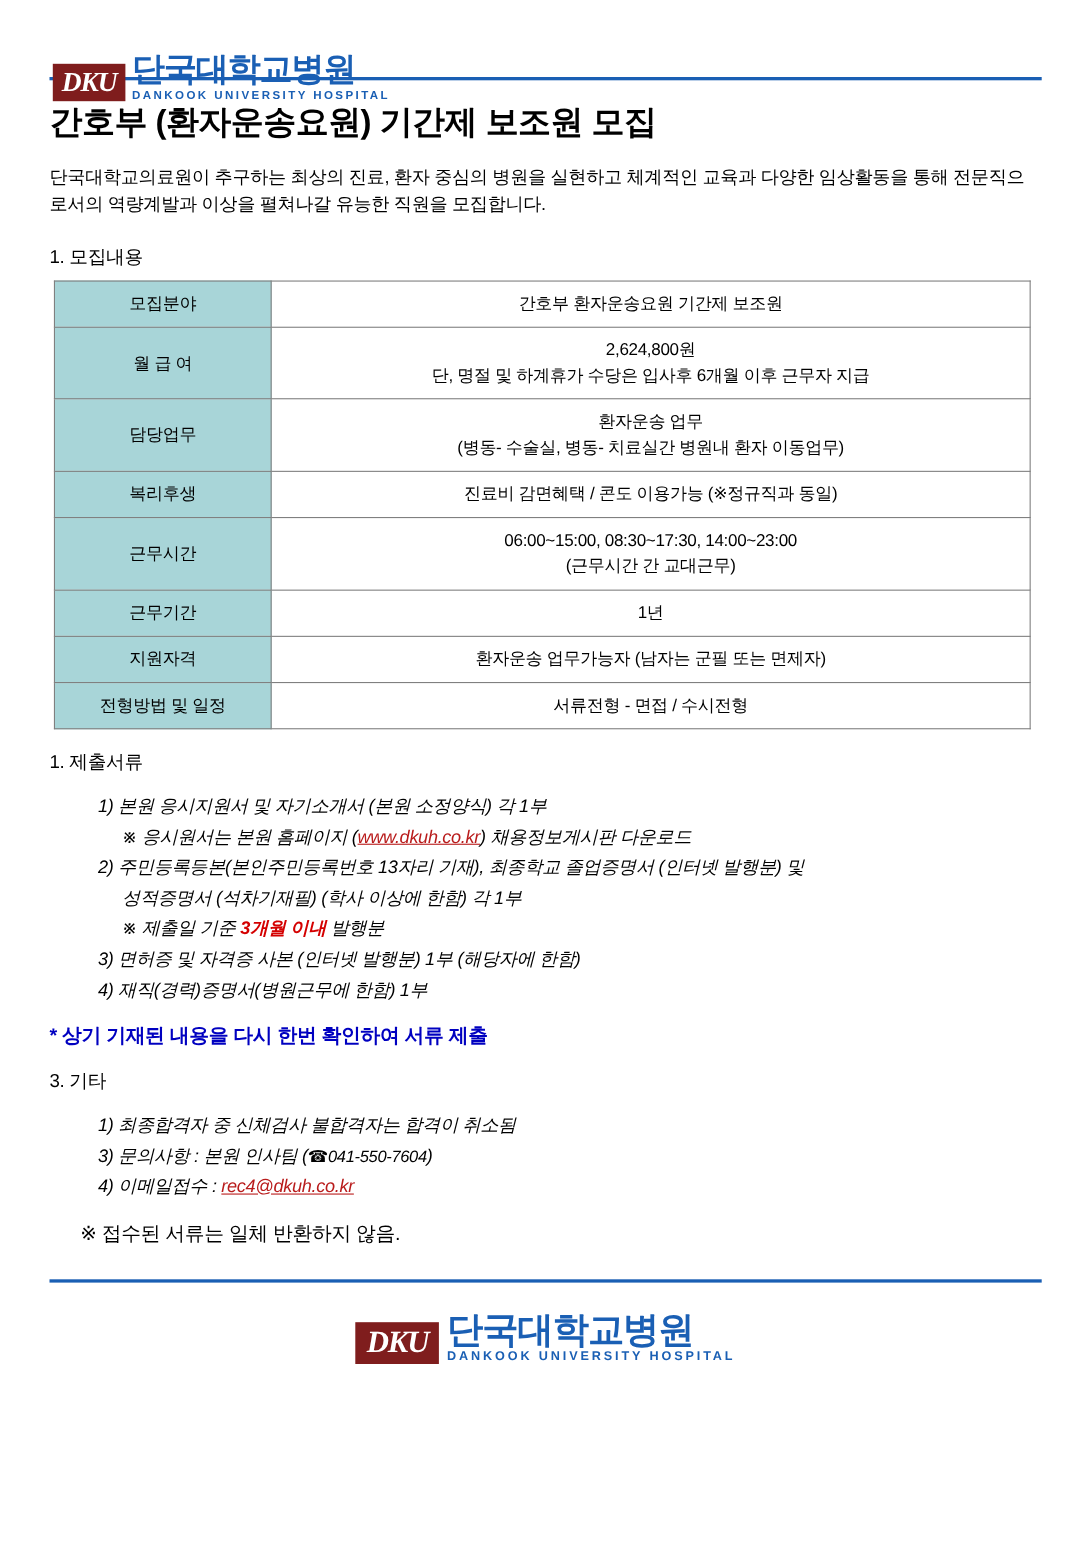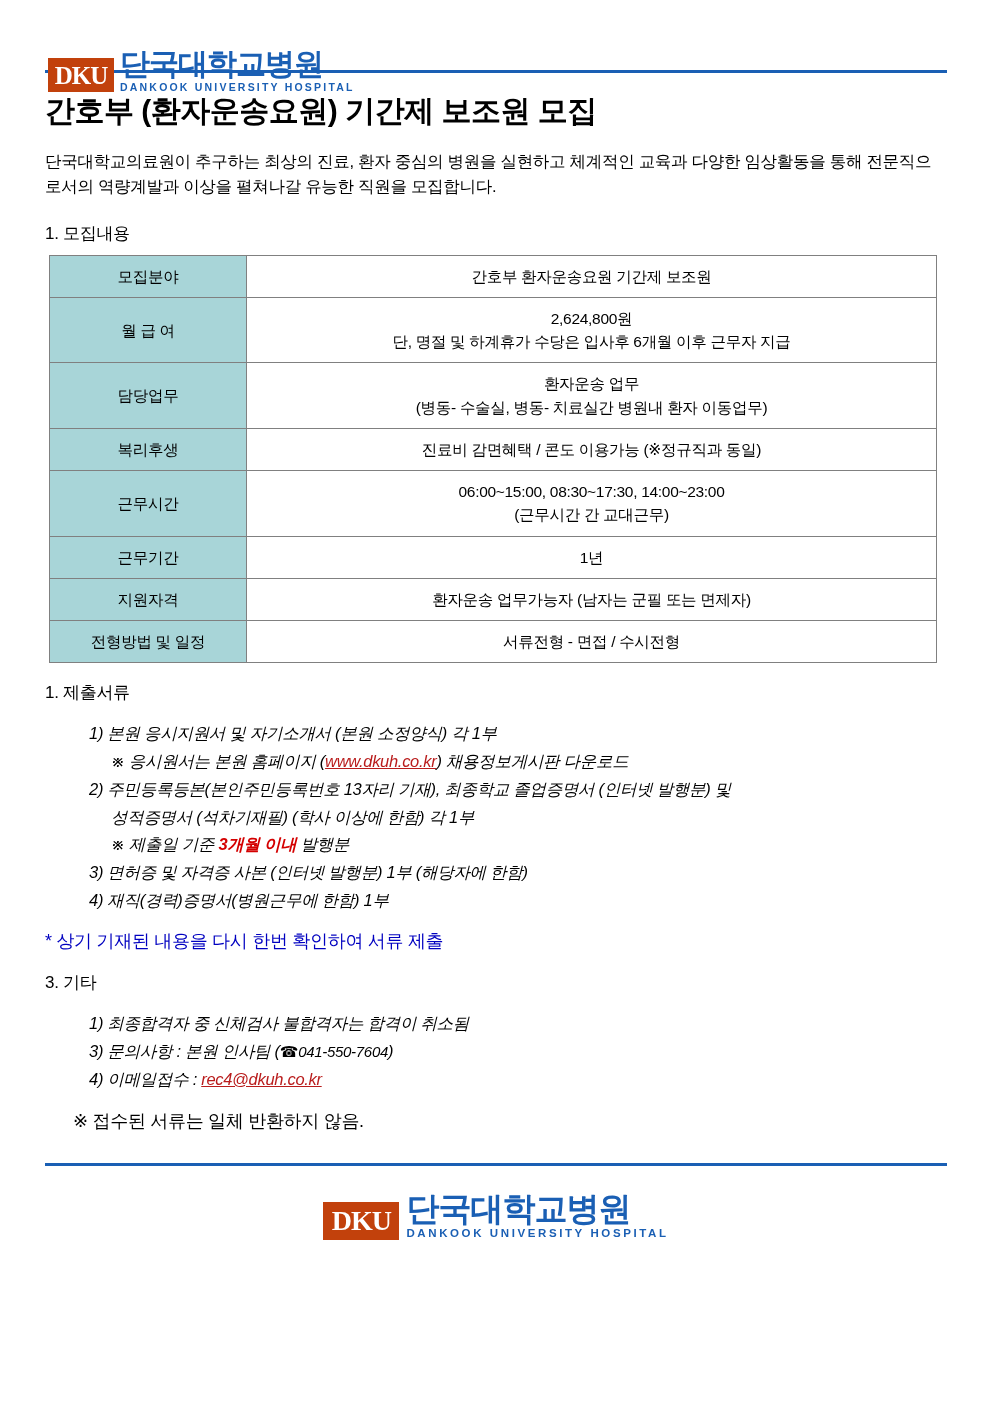--- a/index.html
+++ b/index.html
@@ -29,24 +29,25 @@
     box-sizing: border-box;
   }
   .logo {
     display: flex;
     align-items: flex-end;
     gap: 6px;
   }
   .logo-mark {
     width: 66px;
     height: 34px;
-    background: #c2410c;
+    background: #7f1d1d;
     color: #ffffff;
     font-family: "Liberation Serif", "DejaVu Serif", serif;
     font-weight: bold;
+    font-style: italic;
     font-size: 25px;
     letter-spacing: -1px;
     display: flex;
     align-items: center;
     justify-content: center;
     line-height: 1;
   }
   .logo-text-wrap {
     display: flex;
     flex-direction: column;
@@ -141,21 +142,21 @@
   a.link {
     color: #b91c1c;
     text-decoration: underline;
   }
   .red-bold {
     color: #d40000;
     font-weight: bold;
   }
   .notice-line {
     color: #0000c0;
-    font-weight: normal;
+    font-weight: bold;
     font-size: 18px;
     letter-spacing: -0.3px;
     margin: 16px 0 14px 0;
   }
   .phone {
     font-size: 15px;
   }
   .final-note {
     font-size: 18px;
     letter-spacing: -0.3px;

